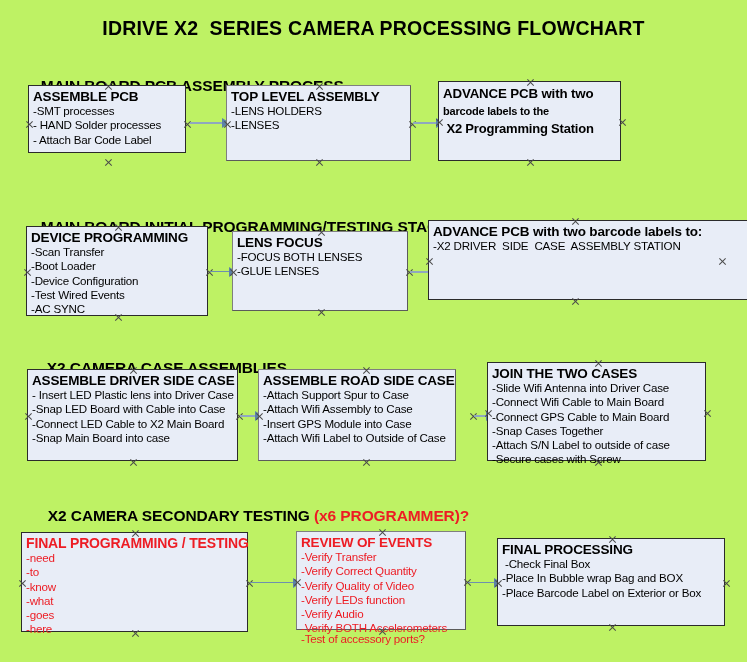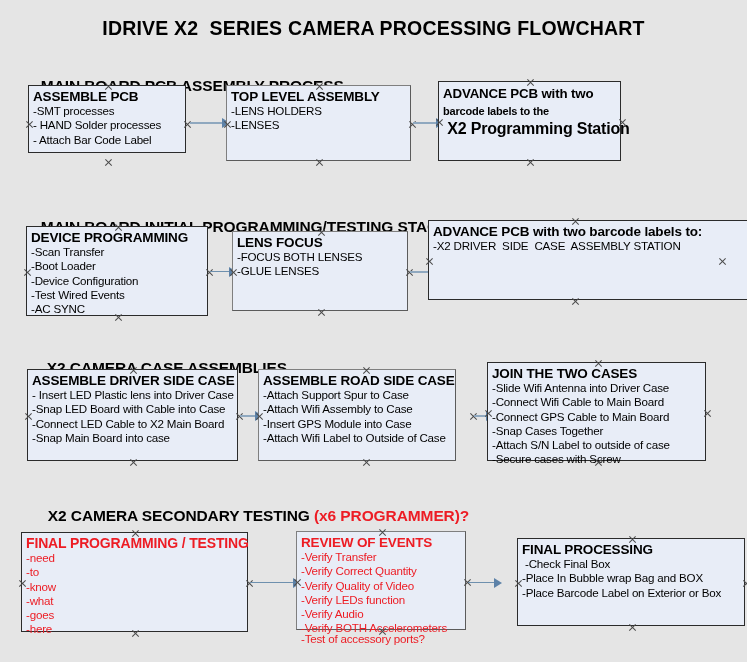--- a/index.html
+++ b/index.html
@@ -10,21 +10,21 @@
   }
   body {
     font-family: "Liberation Sans", sans-serif;
     color: #000000;
   }
   #page {
     position: relative;
     width: 747px;
     height: 662px;
     overflow: hidden;
-    background: #e5e5e5;
+    background: #bef264;
   }
 
   
   .doc-title {
     position: absolute;
     left: 0;
     top: 17px;
     width: 747px;
     text-align: center;
     font-size: 19.5px;
@@ -157,21 +157,21 @@
     <span class="handle" style="left:185px; top:38px;"></span>
   </div>
 
   <div class="conn" style="left:413px; top:122px; width:24px;">
     <span class="head"></span>
   </div>
 
   <div class="fbox" style="left:438px; top:81px; width:183px; height:80px;">
     <div class="btitle" style="font-size:13.3px; line-height:17.5px;">ADVANCE PCB with two</div>
     <div class="bline" style="font-size:11px; font-weight:bold; line-height:17.5px;">barcode labels to the</div>
-    <div class="bline" style="font-size:16px; font-weight:bold; line-height:17.5px;"> X2 Programming Station</div>
+    <div class="bline" style="font-size:13px; font-weight:bold; line-height:17.5px;"> X2 Programming Station</div>
     <span class="handle" style="left:91px; top:0;"></span>
     <span class="handle" style="left:91px; top:80px;"></span>
     <span class="handle" style="left:0;   top:40px;"></span>
     <span class="handle" style="left:183px; top:40px;"></span>
   </div>
 
   <div class="section-head" style="left:24px; top:200px;">
     <span>MAIN BOARD INITIAL PROGRAMMING/TESTING STAGE 1 (X2 PROGRAMMER)</span>
   </div>
 
@@ -299,21 +299,21 @@
     <span class="handle" style="left:85px; top:0;"></span>
     <span class="handle" style="left:85px; top:99px;"></span>
     <span class="handle" style="left:0;    top:50px;"></span>
     <span class="handle" style="left:170px; top:50px;"></span>
   </div>
 
   <div class="conn thin" style="left:468px; top:582px; width:27px;">
     <span class="head"></span>
   </div>
 
-  <div class="fbox" style="left:497px; top:538px; width:228px; height:88px;margin-left:20px;">
+  <div class="fbox" style="left:497px; top:538px; width:228px; height:88px;">
     <div class="btitle">FINAL PROCESSING</div>
     <div class="bline"> -Check Final Box</div>
     <div class="bline">-Place In Bubble wrap Bag and BOX</div>
     <div class="bline">-Place Barcode Label on Exterior or Box</div>
     <span class="handle" style="left:114px; top:0;"></span>
     <span class="handle" style="left:114px; top:88px;"></span>
     <span class="handle" style="left:0;     top:44px;"></span>
     <span class="handle" style="left:228px; top:44px;"></span>
   </div>
 

